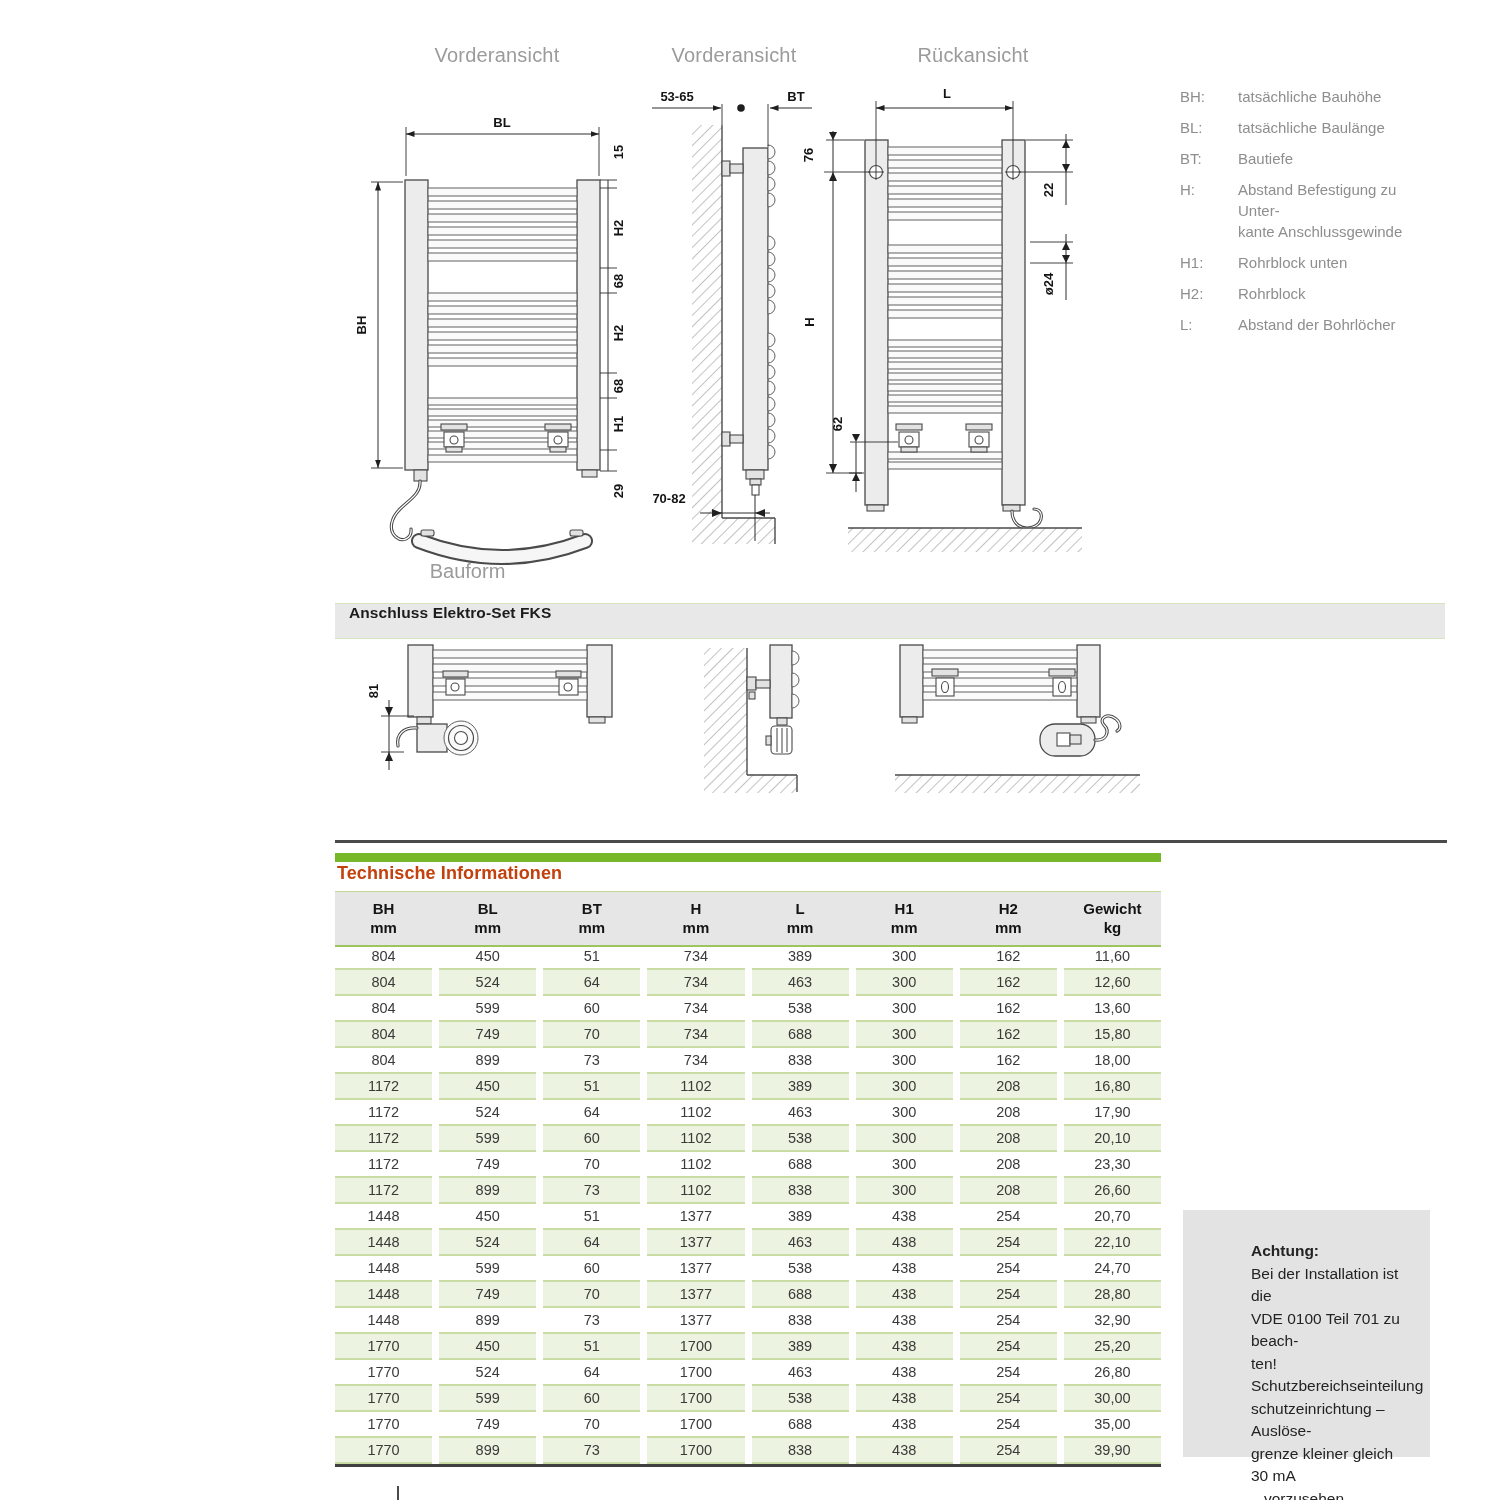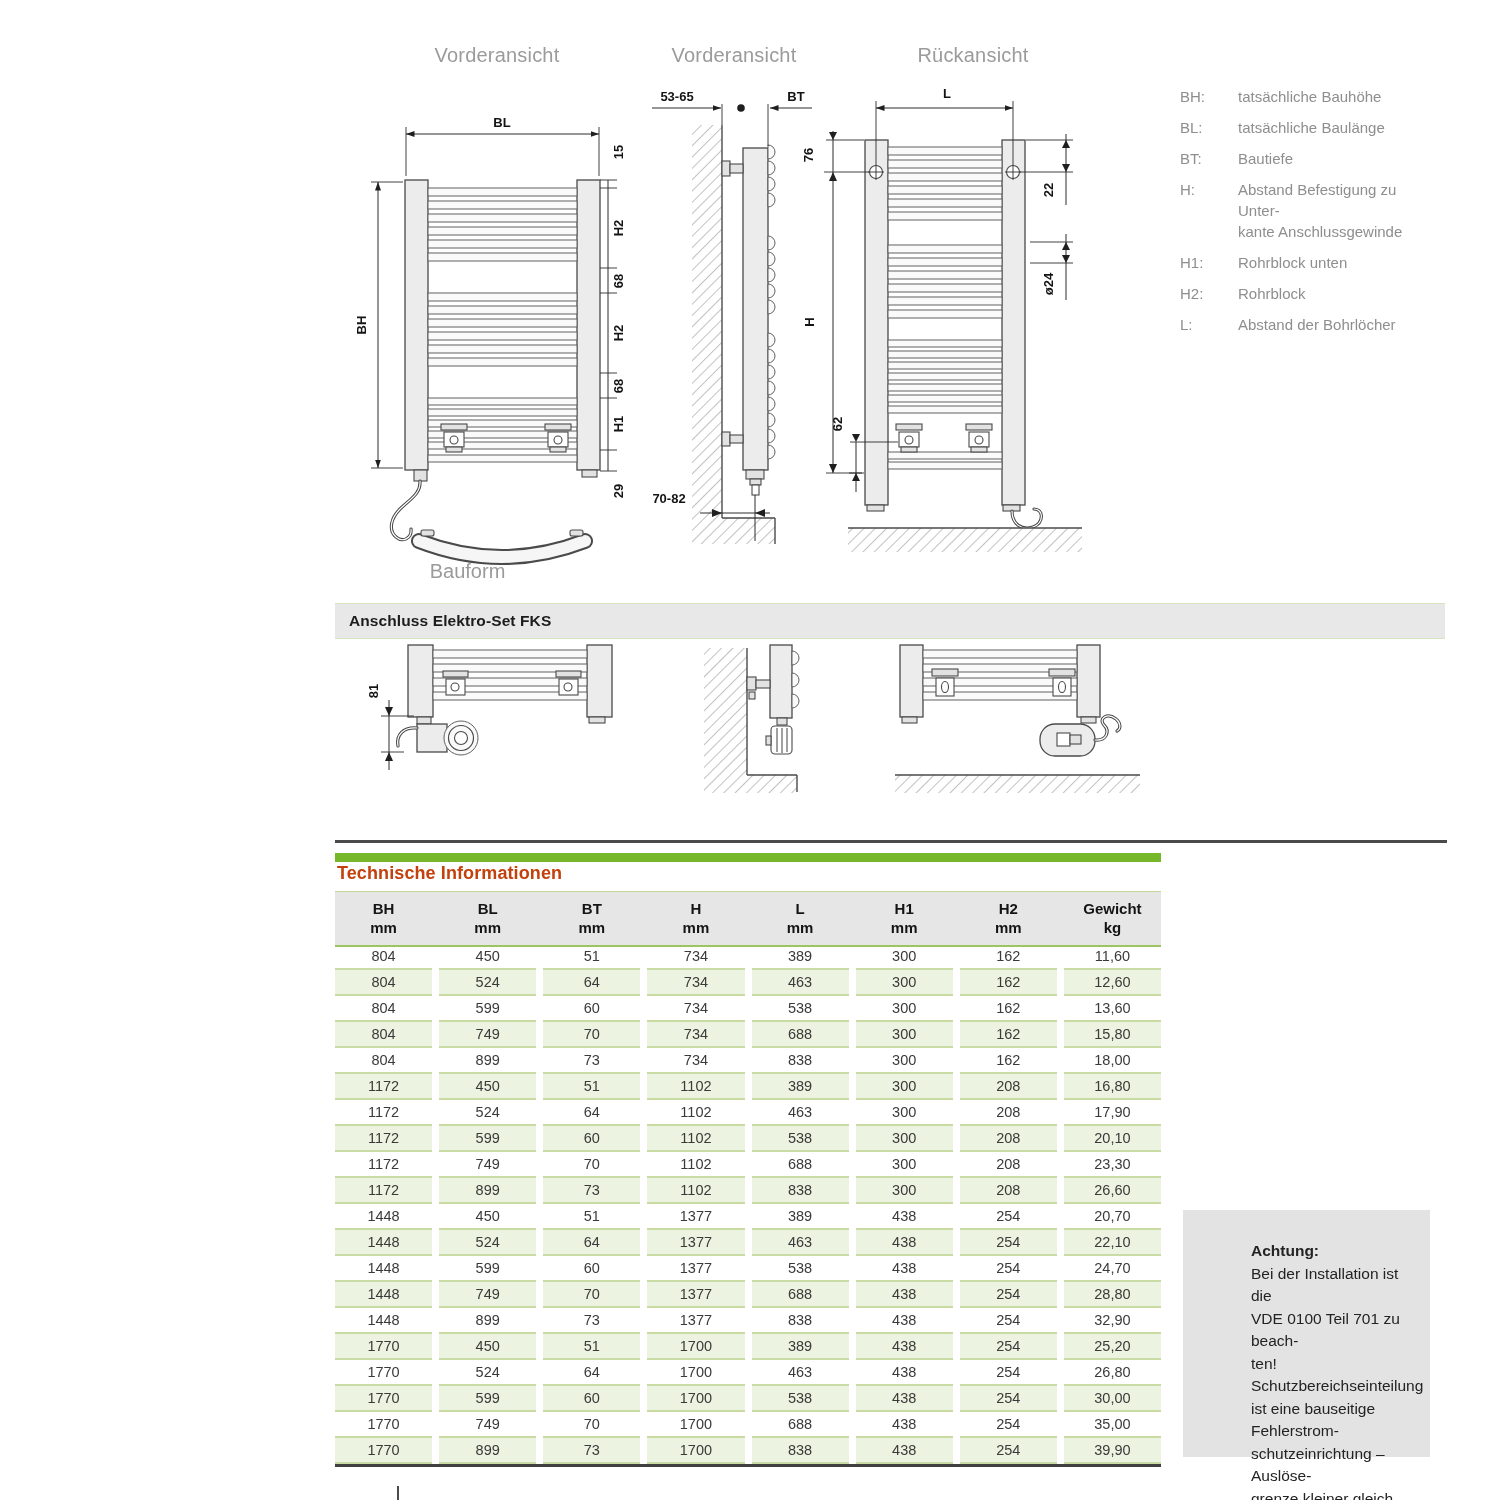--- a/index.html
+++ b/index.html
@@ -10,21 +10,21 @@
   
   .legend{position:absolute;left:1180px;top:86px;width:250px;font-size:15px;color:#8e8e8e;line-height:21px;}
   .legend-row{display:flex;margin-bottom:10px;}
   .legend-key{width:58px;flex:0 0 58px;}
   .legend-text{flex:1;}
   .ll{display:block;}
   
   .bauform{position:absolute;left:385px;top:560px;width:165px;text-align:center;font-size:20px;color:#9b9b9b;}
   
   .band{position:absolute;left:335px;top:603px;width:1110px;height:34px;background:#e8e8e8;
-        border-top:1px solid #d8e4c0;border-bottom:1px solid #d8e4c0;display:flex;align-items:center;}
+        border-top:1px solid #d8e4c0;border-bottom:1px solid #d8e4c0;display:flex;}
   .band-title{font-size:15.5px;font-weight:bold;color:#1c1c1c;padding-left:14px;letter-spacing:.1px;}
   
   .note{position:absolute;left:335px;top:812px;width:1000px;font-size:15px;color:#909090;}
   .divider{position:absolute;left:335px;top:840px;width:1112px;height:3px;background:#4a4a4a;}
   
   .greenbar{position:absolute;left:335px;top:853px;width:826px;height:9px;}
   .tbl-title{position:absolute;left:337px;top:863px;font-size:18px;font-weight:bold;color:#c2410c;letter-spacing:.1px;}
   .tbl-zone{position:absolute;left:335px;top:891px;width:826px;border-bottom:3px solid #404040;}
   .thead-band{position:absolute;left:0;top:0;width:826px;height:56px;background:#e6e6e6;
               border-top:1px solid #c3d998;border-bottom:2px solid #9cc45f;box-sizing:border-box;}
@@ -712,21 +712,20 @@
   <div class="warnbox">
     <span class="wl warn-title">Achtung:</span>
     <span>
   <span class="wl">Bei der Installation ist die</span>
 
   <span class="wl">VDE 0100 Teil 701 zu beach-</span>
 
   <span class="wl">ten! Schutzbereichseinteilung</span>
 
 
-  <span class="wl">ist eine bauseitige Fehlerstrom-</span>
 
   <span class="wl">schutzeinrichtung – Auslöse-</span>
 
   <span class="wl">grenze kleiner gleich 30 mA</span>
 
   <span class="wl">– vorzusehen.</span>
 </span>
   </div>
 
   <div class="cut-tick"></div>

